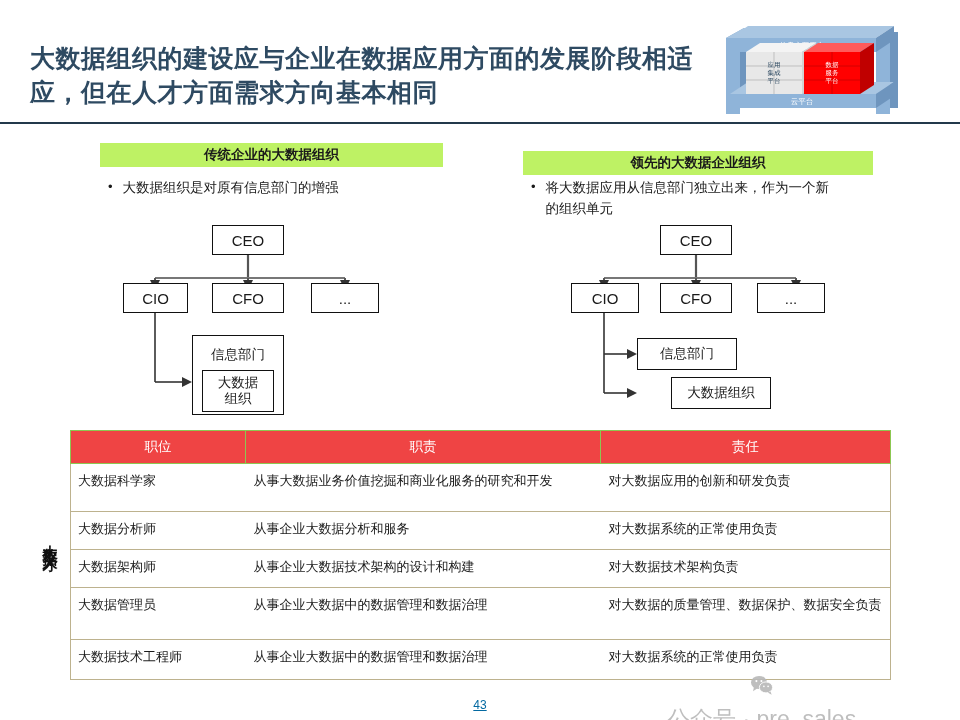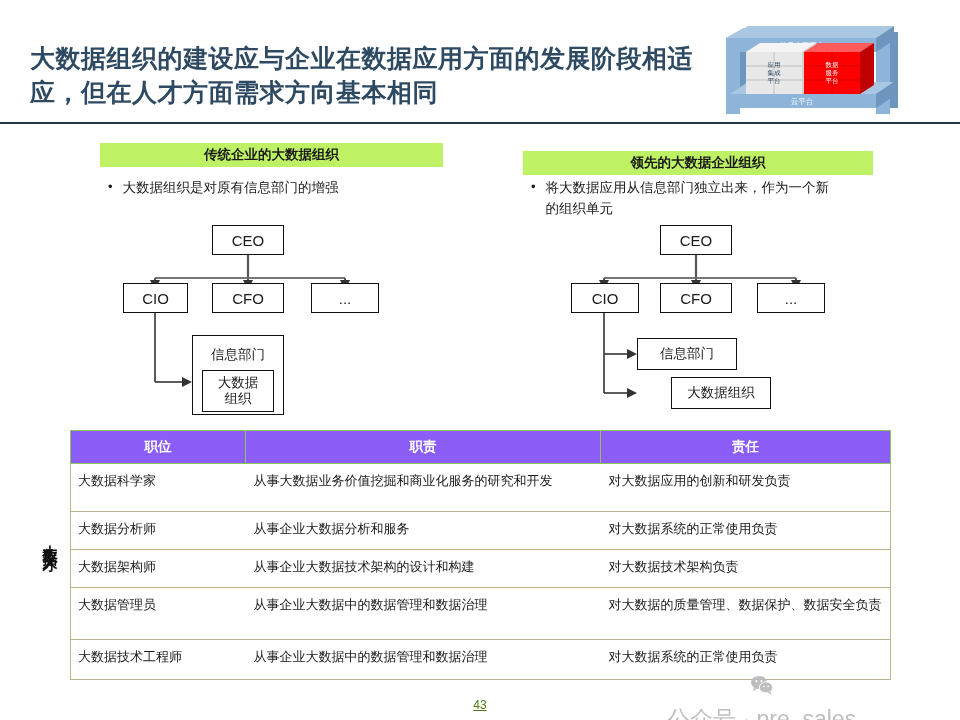--- a/index.html
+++ b/index.html
@@ -61,39 +61,39 @@
     letter-spacing:3px;line-height:1;
   }
 
   
   .tbl{
     position:absolute;left:70px;top:430px;width:820px;
     border-collapse:collapse;table-layout:fixed;
     font-size:13px;color:#1a1a1a;
   }
   .tbl th{
-    background:#8b5cf6;color:#ffffff;font-size:13.5px;font-weight:bold;
+    background:#ef4444;color:#ffffff;font-size:13.5px;font-weight:normal;
     height:30px;text-align:center;vertical-align:middle;
     border:1px solid #8CC751;
   }
   .tbl td{
     border-top:1.2px solid #BDB28E;border-bottom:1.2px solid #BDB28E;
     padding:8px 6px 10px 8px;vertical-align:top;line-height:1.45;
   }
   .tbl tr td:first-child{border-left:1.2px solid #BDB28E;padding-left:7px;}
   .tbl tr td:last-child{border-right:1.2px solid #BDB28E;}
   .col-a{width:175px;}
   .col-b{width:355px;}
   .col-c{width:290px;}
   .td-a{padding-left:10px;}
 
   
   .page-num{
     position:absolute;left:0;top:698px;width:960px;text-align:center;
-    font-size:12px;color:#4d7c0f;text-decoration:underline;
+    font-size:12px;color:#0369a1;text-decoration:underline;
   }
   .watermark{
     position:absolute;left:667px;top:673px;
     display:flex;align-items:center;gap:7px;
     font-size:23px;color:#b9b9b9;opacity:.92;
     pointer-events:none;
     flex-direction:column;
   }
   .wm-icon{width:24px;height:24px;flex:0 0 auto;}
 </style>

